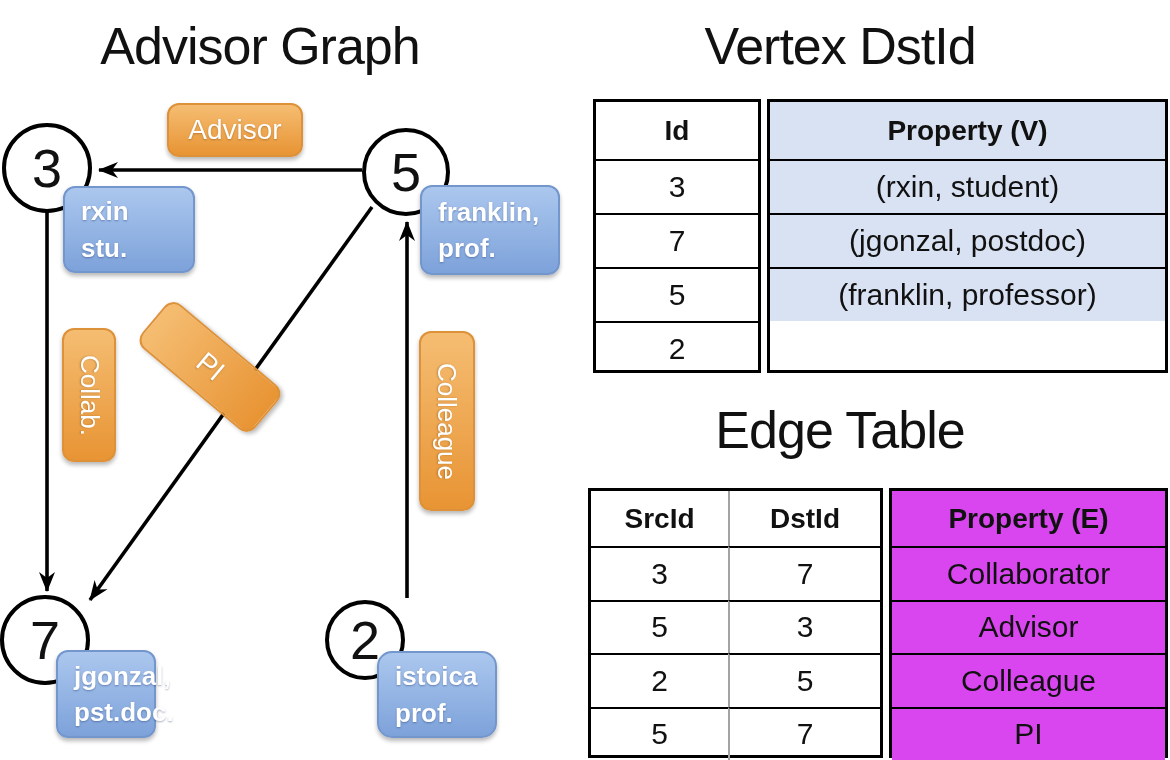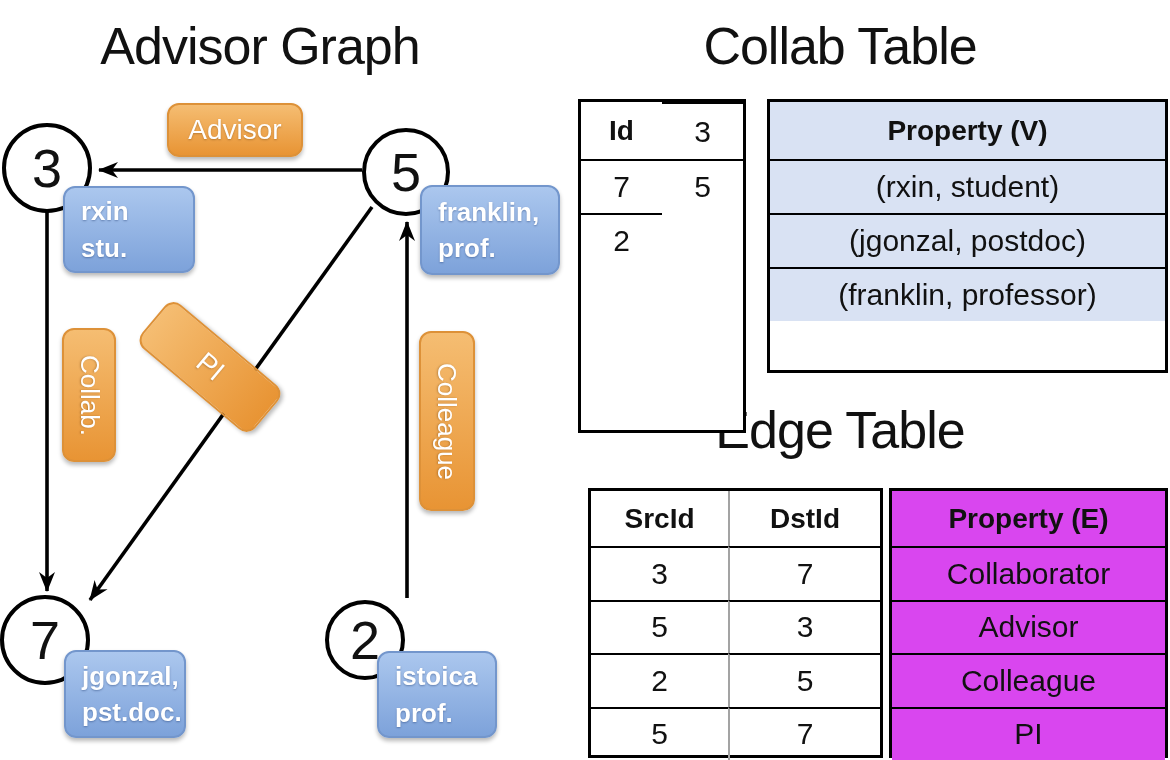--- a/index.html
+++ b/index.html
@@ -29,55 +29,55 @@
              display:flex; align-items:center; justify-content:center;
              text-shadow:0 1px 2px rgba(90,50,0,.35);
              box-shadow:0 3px 4px rgba(0,0,0,.28); }
   .orange { background:linear-gradient(#f5bd72, #e89434); border:2px solid #dd9138; }
   .blue   { background:linear-gradient(#abc7ee, #7da2da); border:2px solid #7396cc;
             text-shadow:0 1px 2px rgba(0,30,80,.35);font-weight:bold; }
 
   .b-advisor   { left:167px; top:103px; width:136px; height:54px; font-size:28px; }
   .b-rxin      { left:63px;  top:186px; width:132px; height:87px; }
   .b-franklin  { left:420px; top:185px; width:140px; height:90px; }
-  .b-jgonzal   { left:64px;  top:650px; width:122px; height:88px; }
-  .b-istoica   { left:377px; top:651px; width:120px; height:87px; }
+  .b-jgonzal   { left:56px;  top:650px; width:100px; height:88px; }
+  .b-istoica   { left:377px; top:651px; width:120px; height:87px;border-radius:15px; }
   .b-collab    { left:62px;  top:328px; width:54px;  height:134px; font-size:26px; }
   .b-colleague { left:419px; top:331px; width:56px;  height:180px; font-size:26px; }
   .b-pi        { left:181px; top:293px; width:58px;  height:148px; font-size:28px; transform:rotate(-50deg); }
 
   .two-line { font-size:26px; line-height:1.4; justify-content:flex-start; padding-left:16px; }
   .vtext { transform:rotate(90deg); white-space:nowrap; }
 
   
   .subtable { position:absolute; border:3px solid #000; background:#fff; display:grid; }
   .cell { display:flex; align-items:center; justify-content:center;
           font-size:30px; color:#111; border-top:2px solid #000; overflow:hidden; white-space:nowrap; }
   .cell.first-row { border-top:none; }
   .cell.col2 { border-left:2px solid #a3a3a3; }
   .cell.hdr { font-weight:bold; font-size:28px; }
   .fill-blue { background:#d9e2f3; }
   .fill-tan  { background:#d946ef; }
 
-  .vt-id   { left:578px; top:99px;  width:168px; height:334px;
-             grid-template-rows:57px 54px 54px 54px 54px; grid-template-columns:1fr 1fr; }
+  .vt-id   { left:593px; top:99px;  width:168px; height:274px;
+             grid-template-rows:57px 54px 54px 54px 54px; grid-template-columns:1fr; }
   .vt-prop { left:767px; top:99px;  width:401px; height:274px;
              grid-template-rows:57px 54px 54px 54px 54px; grid-template-columns:1fr; }
   .et-ids  { left:588px; top:488px; width:295px; height:270px;
              grid-template-rows:55px 53.5px 53.5px 53.5px 53.5px; grid-template-columns:137px 1fr; }
   .et-prop { left:889px; top:488px; width:279px; height:270px;
              grid-template-rows:55px 53.5px 53.5px 53.5px 53.5px; grid-template-columns:1fr; }
 </style>
 </head>
 <body>
 
 <div class="canvas">
 
   <div class="big-title t-graph">Advisor Graph</div>
-  <div class="big-title t-vertex">Collab Table</div>
+  <div class="big-title t-vertex">Vertex DstId</div>
   <div class="big-title t-edge">Edge Table</div>
 
   <div class="vcircle c3">
       <span>3</span>
     </div>
   <div class="vcircle c5">
       <span>5</span>
     </div>
   <div class="vcircle c7">
       <span>7</span>

